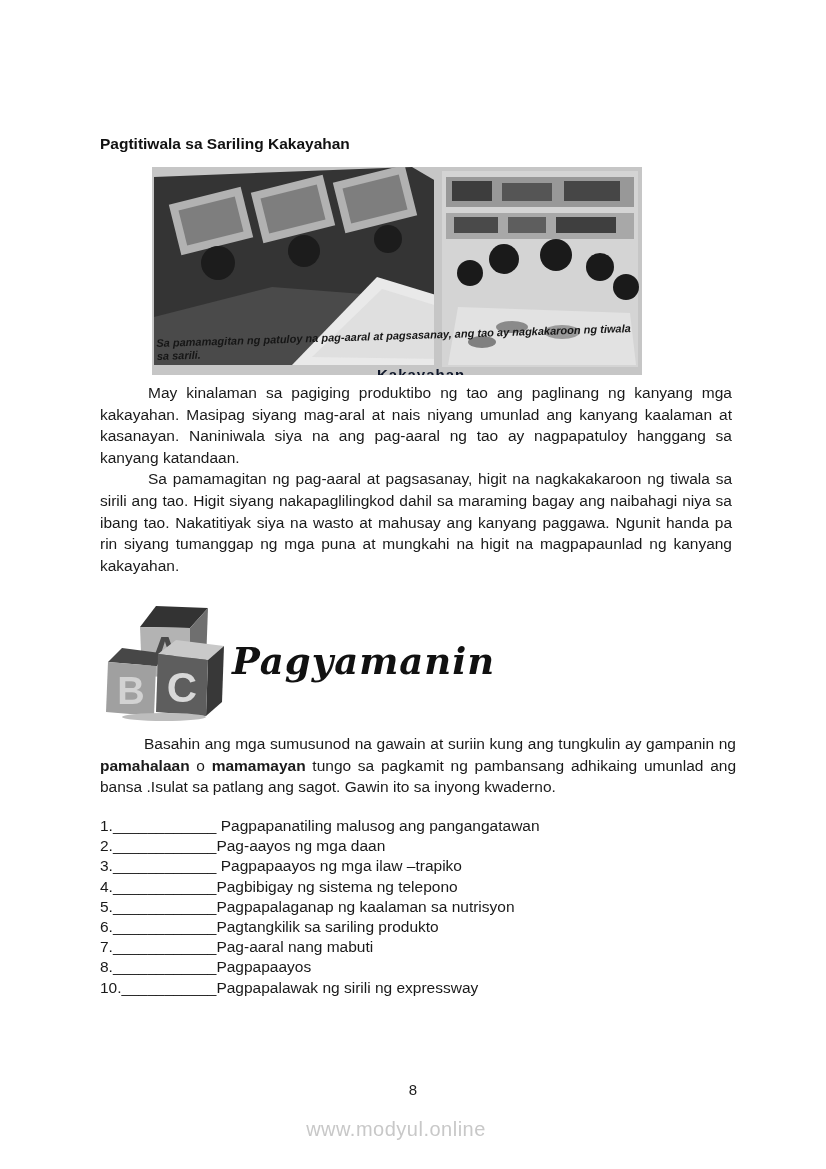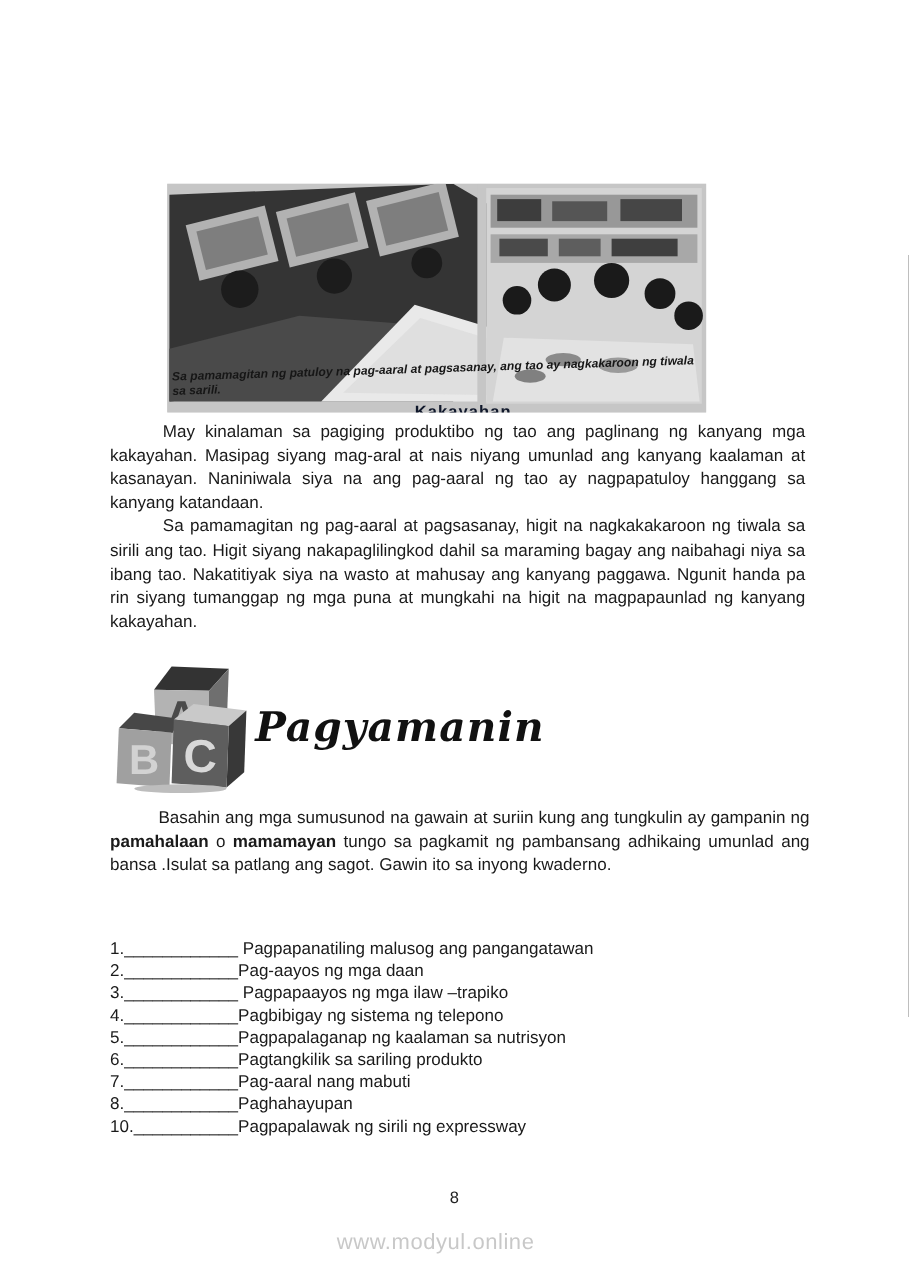--- a/index.html
+++ b/index.html
@@ -51,38 +51,39 @@
     font-size:37px; color:#111;
     letter-spacing:1px;
   }
   .instructions {
     position:absolute; left:100px; top:733px; width:636px;
     font-size:15.5px; line-height:21.7px; text-align:justify;
   }
   .instructions .lead { display:inline-block; width:44px; }
   .worksheet {
     position:absolute; left:100px; top:816px; width:636px;
-    font-size:15.5px; line-height:20.2px;margin-top:37px;
+    font-size:15.5px; line-height:20.2px;
   }
   .list-row { white-space:pre-wrap; }
   .page-number {
     position:absolute; left:0; top:1081px; width:826px;
     text-align:center; font-size:15px; color:#222;
   }
   .watermark {
     position:absolute; left:0; top:1118px; width:792px;
     text-align:center; font-size:20px; letter-spacing:0.5px;
     color:#c8c8c8;
   }
 </style>
 </head>
 <body>
 
 <div class="page">
 
+  <div class="doc-title">Pagtitiwala sa Sariling Kakayahan</div>
 
   <div class="photo">
     <svg width="490" height="208" viewBox="0 0 490 208">
       <rect width="490" height="208" fill="#c6c6c6"></rect>
 
       <polygon points="2,10 260,0 318,34 302,170 2,198" fill="#343434"></polygon>
       <g fill="#b2b2b2">
         <rect x="22" y="28" width="74" height="52" transform="rotate(-14 59 54)"></rect>
         <rect x="104" y="16" width="74" height="52" transform="rotate(-14 141 42)"></rect>
         <rect x="186" y="6" width="74" height="52" transform="rotate(-14 223 32)"></rect>
@@ -155,20 +156,20 @@
   <div class="instructions"><span class="lead"></span><span>Basahin ang mga sumusunod na gawain at suriin kung ang tungkulin ay gampanin  ng </span><b>pamahalaan</b><span> o </span><b>mamamayan</b><span> tungo sa pagkamit ng pambansang adhikaing umunlad ang bansa .Isulat sa patlang ang sagot. Gawin ito sa inyong kwaderno.</span></div>
 
   <div class="worksheet">
     <div class="list-row"><span>1.</span><span>____________</span><span> Pagpapanatiling malusog ang pangangatawan</span></div>
     <div class="list-row"><span>2.</span><span>____________</span><span>Pag-aayos ng mga daan</span></div>
     <div class="list-row"><span>3.</span><span>____________</span><span> Pagpapaayos ng mga ilaw –trapiko</span></div>
     <div class="list-row"><span>4.</span><span>____________</span><span>Pagbibigay ng sistema ng telepono</span></div>
     <div class="list-row"><span>5.</span><span>____________</span><span>Pagpapalaganap ng kaalaman sa nutrisyon</span></div>
     <div class="list-row"><span>6.</span><span>____________</span><span>Pagtangkilik sa sariling produkto</span></div>
     <div class="list-row"><span>7.</span><span>____________</span><span>Pag-aaral nang mabuti</span></div>
-    <div class="list-row"><span>8.</span><span>____________</span><span>Paghahayupan</span></div>
+    <div class="list-row"><span>8.</span><span>____________</span><span>Pagpapaayos</span></div>
     <div class="list-row"><span>10.</span><span>___________</span><span>Pagpapalawak ng sirili ng expressway</span></div>
   </div>
 
   <div class="page-number">8</div>
   <div class="watermark">www.modyul.online</div>
 
 </div>
 
 </body></html>

